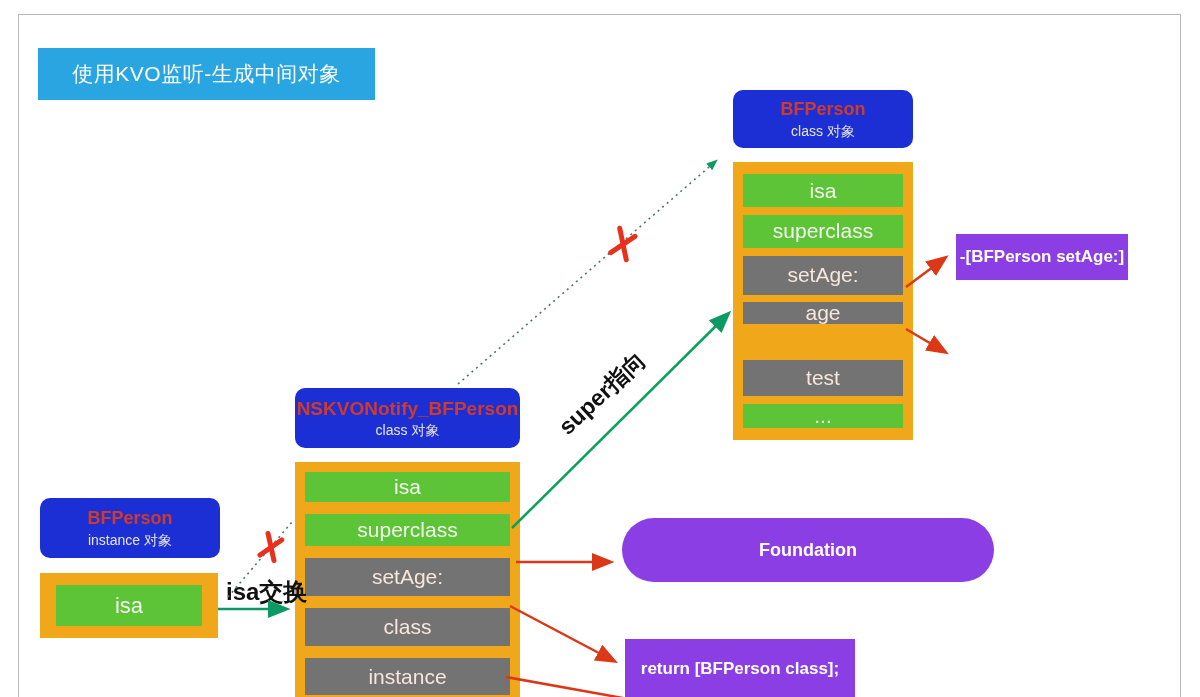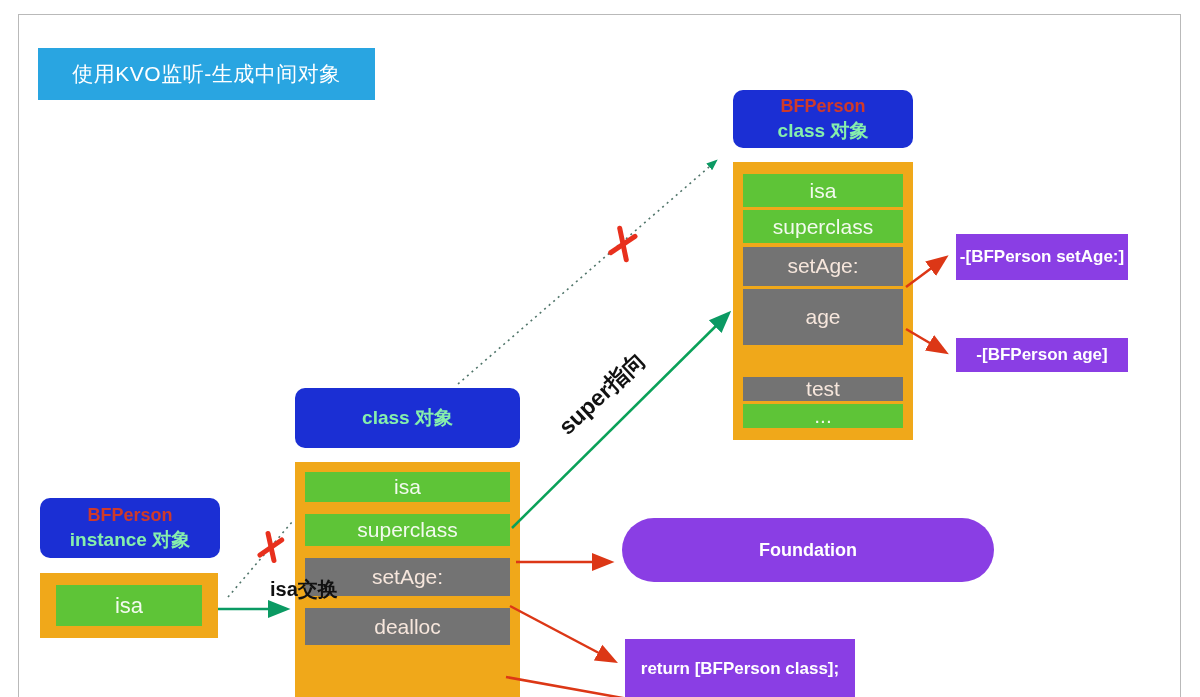--- a/index.html
+++ b/index.html
@@ -10,21 +10,21 @@
        border:1px solid #b9b9b9;pointer-events:none;}
 
   .abs{position:absolute;box-sizing:border-box;}
 
   .title-box{background:#29a5e1;color:#ffffff;font-size:21px;font-weight:500;
        display:flex;align-items:center;justify-content:center;letter-spacing:.5px;}
 
   .hdr{background:#1b2fd4;color:#ffffff;display:flex;flex-direction:column;
        align-items:center;justify-content:center;line-height:1.35;border-radius:10px;}
   .hdr .nm{color:#cf3a2a;font-weight:bold;font-size:18px;}
-  .hdr .kd{color:#86efac;font-weight:bold;font-size:19px;}
+  .hdr .kd{color:#e5e5e5;font-weight:normal;font-size:14px;}
 
   .struct{background:#f0a81a;display:flex;flex-direction:column;
        justify-content:space-between;padding:12px 10px;}
   .row{display:flex;align-items:center;justify-content:center;
        font-size:21px;font-weight:500;flex:0 0 auto;}
   .row.green{background:#5ec437;color:#f2faee;}
   .row.dark{background:#737373;color:#f6e6dc;}
 
   .callout{background:#8a3ee4;color:#ffffff;display:flex;flex-direction:column;
        align-items:center;justify-content:center;font-size:17px;font-weight:600;
@@ -45,52 +45,53 @@
   <div class="abs title-box" style="left:38px;top:48px;width:337px;height:52px;">使用KVO监听-生成中间对象</div>
 
   <div class="abs hdr" style="left:733px;top:90px;width:180px;height:58px;">
     <span class="nm">BFPerson</span>
     <span class="kd">class 对象</span>
   </div>
   <div class="abs struct" style="left:733px;top:162px;width:180px;height:278px;">
     <div class="row green" style="height:33px;">isa</div>
     <div class="row green" style="height:33px;">superclass</div>
     <div class="row dark" style="height:39px;">setAge:</div>
-    <div class="row dark" style="height:56px;">age</div>
-    <div class="row dark" style="height:24px;margin-top:28px;">test</div>
+    <div class="row dark" style="height:22px;">age</div>
+    <div class="row dark" style="height:36px;margin-top:28px;">test</div>
     <div class="row green" style="height:24px;">...</div>
   </div>
 
   <div class="abs hdr" style="left:295px;top:388px;width:225px;height:60px;">
+    <span class="nm" style="font-size:19px;">NSKVONotify_BFPerson</span>
     <span class="kd">class 对象</span>
   </div>
   <div class="abs struct" style="left:295px;top:462px;width:225px;height:263px;padding:10px;gap:6px;justify-content:flex-start;">
     <div class="row green" style="height:30px;margin-bottom:6px;">isa</div>
     <div class="row green" style="height:32px;margin-bottom:6px;">superclass</div>
     <div class="row dark" style="height:38px;margin-bottom:6px;">setAge:</div>
-    <div class="row dark" style="height:37px;margin-bottom:6px;">dealloc</div>
+    <div class="row dark" style="height:38px;margin-bottom:6px;">class</div>
+    <div class="row dark" style="height:37px;margin-bottom:6px;">instance</div>
 
   </div>
 
   <div class="abs hdr" style="left:40px;top:498px;width:180px;height:60px;">
     <span class="nm">BFPerson</span>
     <span class="kd">instance 对象</span>
   </div>
   <div class="abs struct" style="left:40px;top:573px;width:178px;height:65px;padding:12px 16px;">
     <div class="row green" style="height:41px;font-size:22px;">isa</div>
   </div>
 
   <div class="abs callout" style="left:956px;top:234px;width:172px;height:46px;">-[BFPerson setAge:]</div>
-  <div class="abs callout" style="left:956px;top:338px;width:172px;height:34px;">-[BFPerson age]</div>
   <div class="abs callout big" style="left:622px;top:518px;width:372px;height:64px;border-radius:32px;">
     <span>Foundation</span>
   </div>
   <div class="abs callout" style="left:625px;top:639px;width:230px;height:61px;">return [BFPerson class];</div>
 
-  <div class="abs arrow-label" style="left:226px;top:576px;font-size:20px;margin-left:44px;">isa交换</div>
+  <div class="abs arrow-label" style="left:226px;top:576px;font-size:24px;">isa交换</div>
   <div class="abs arrow-label" style="left:548px;top:378px;font-size:23px;transform:rotate(-43deg);">super指向</div>
 
   <svg width="1200" height="697" viewBox="0 0 1200 697">
     <defs>
       <marker id="ag" viewBox="0 0 10 8" refX="8" refY="4" markerWidth="9" markerHeight="8" orient="auto">
         <path d="M0,0 L10,4 L0,8 z" fill="#0b9a63"></path>
       </marker>
       <marker id="ags" viewBox="0 0 10 8" refX="8" refY="4" markerWidth="7" markerHeight="6" orient="auto">
         <path d="M0,0 L10,4 L0,8 z" fill="#0b9a63"></path>
       </marker>

